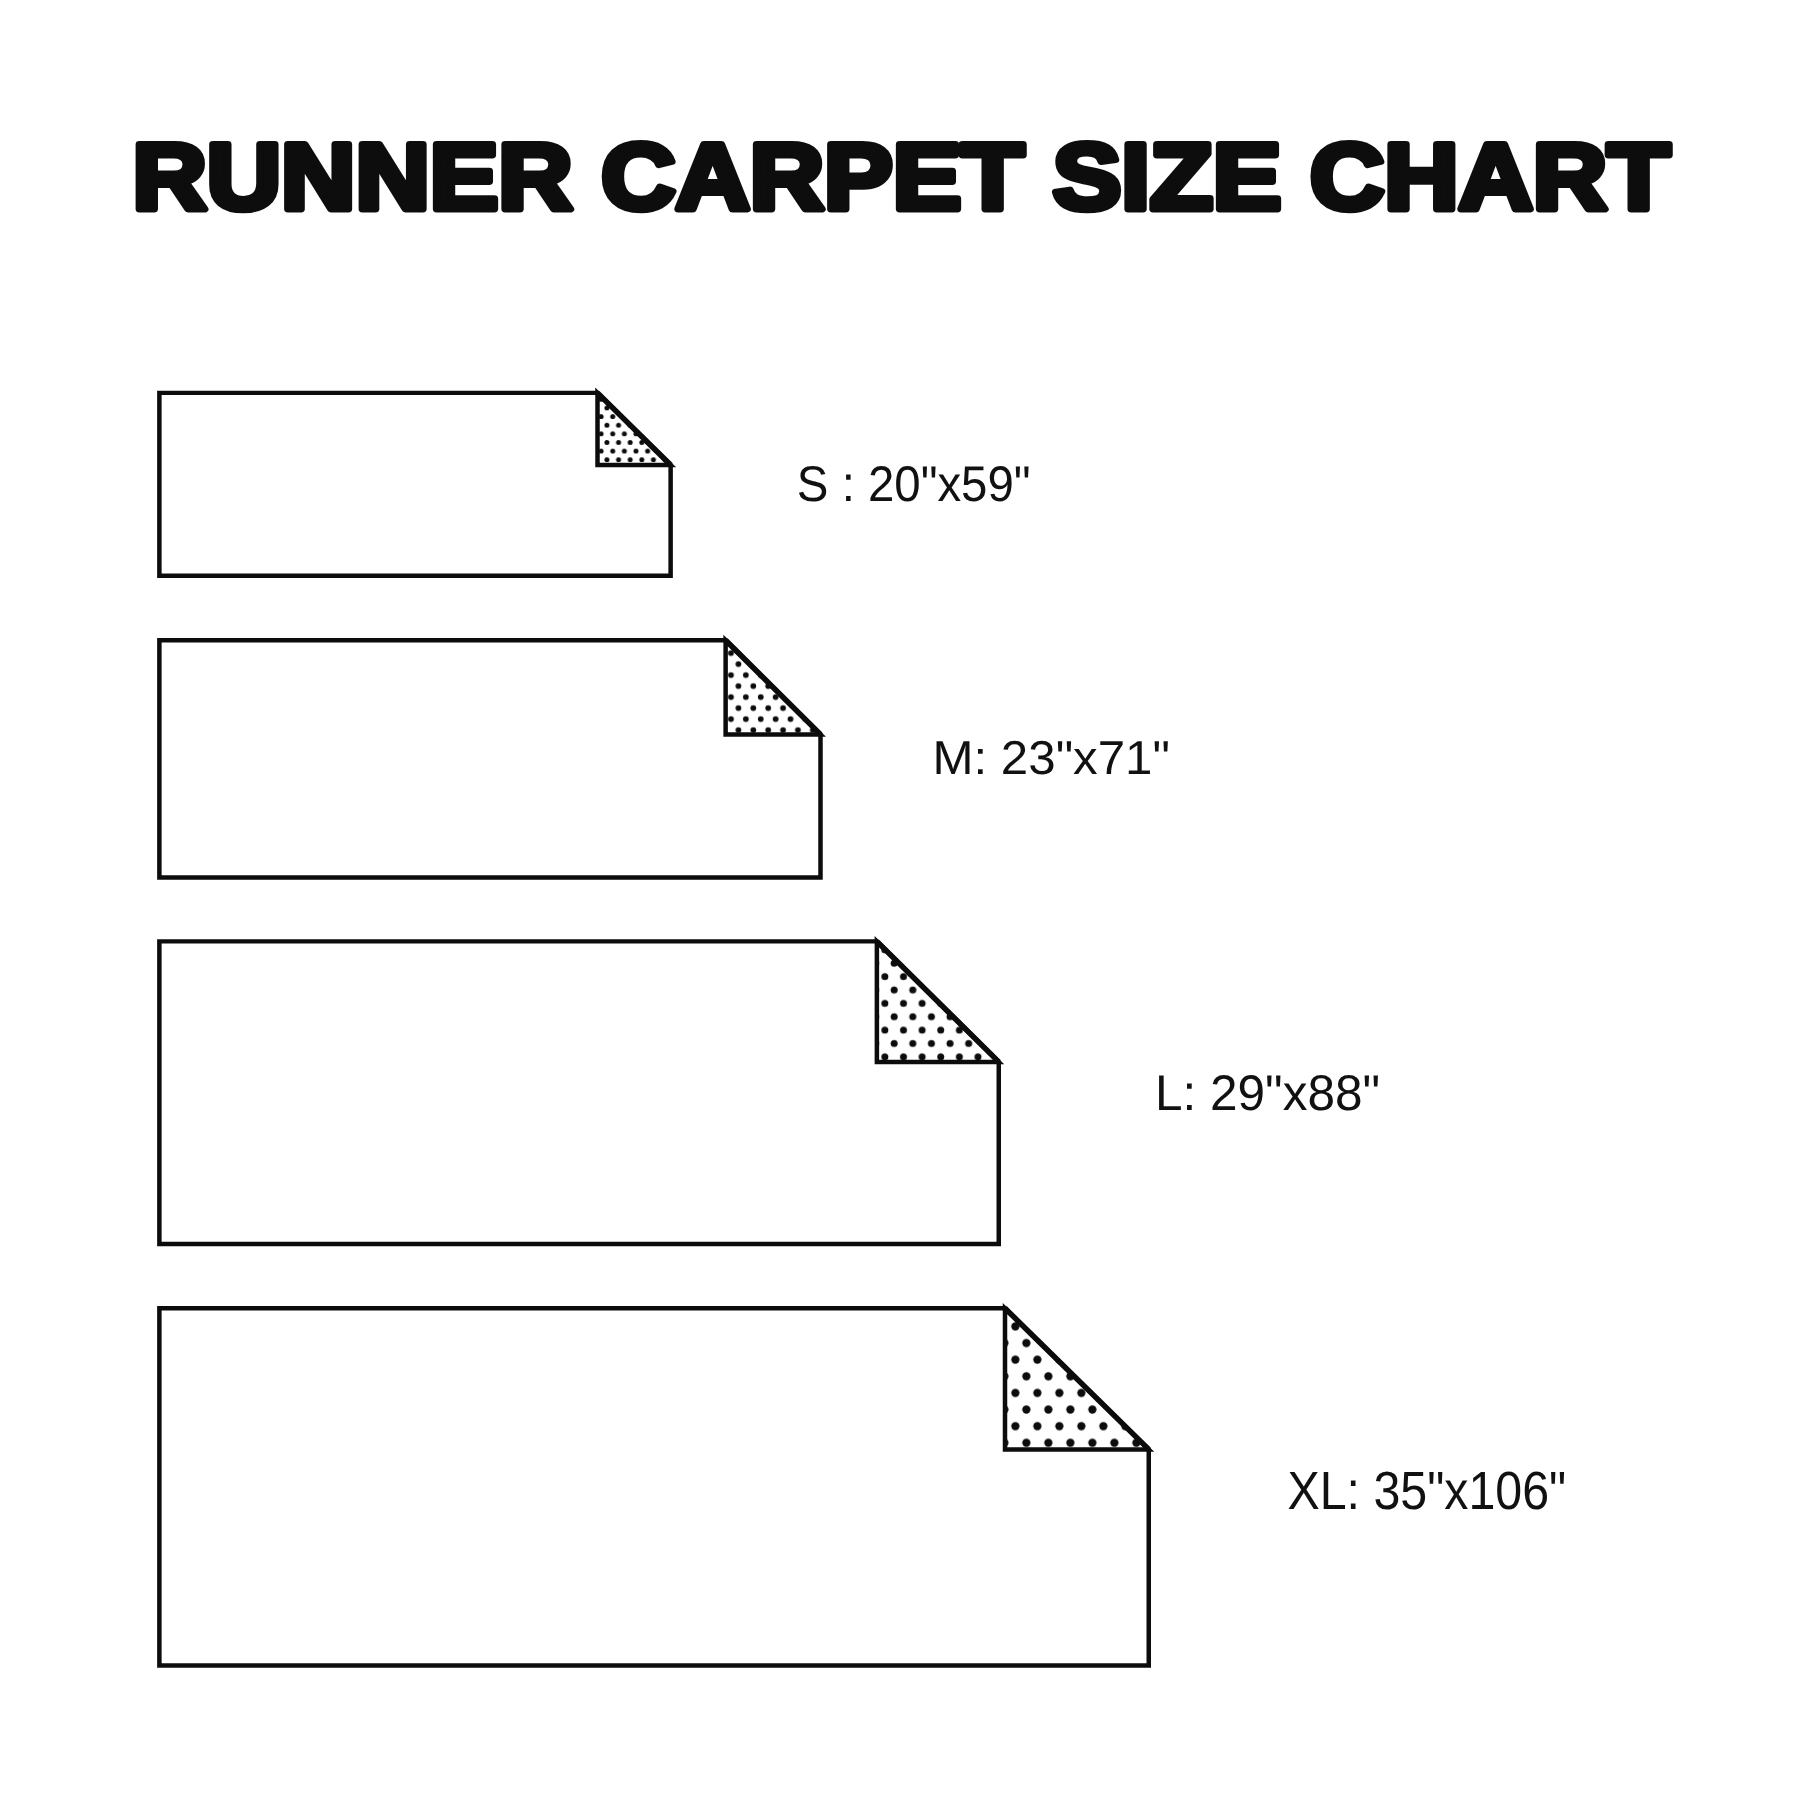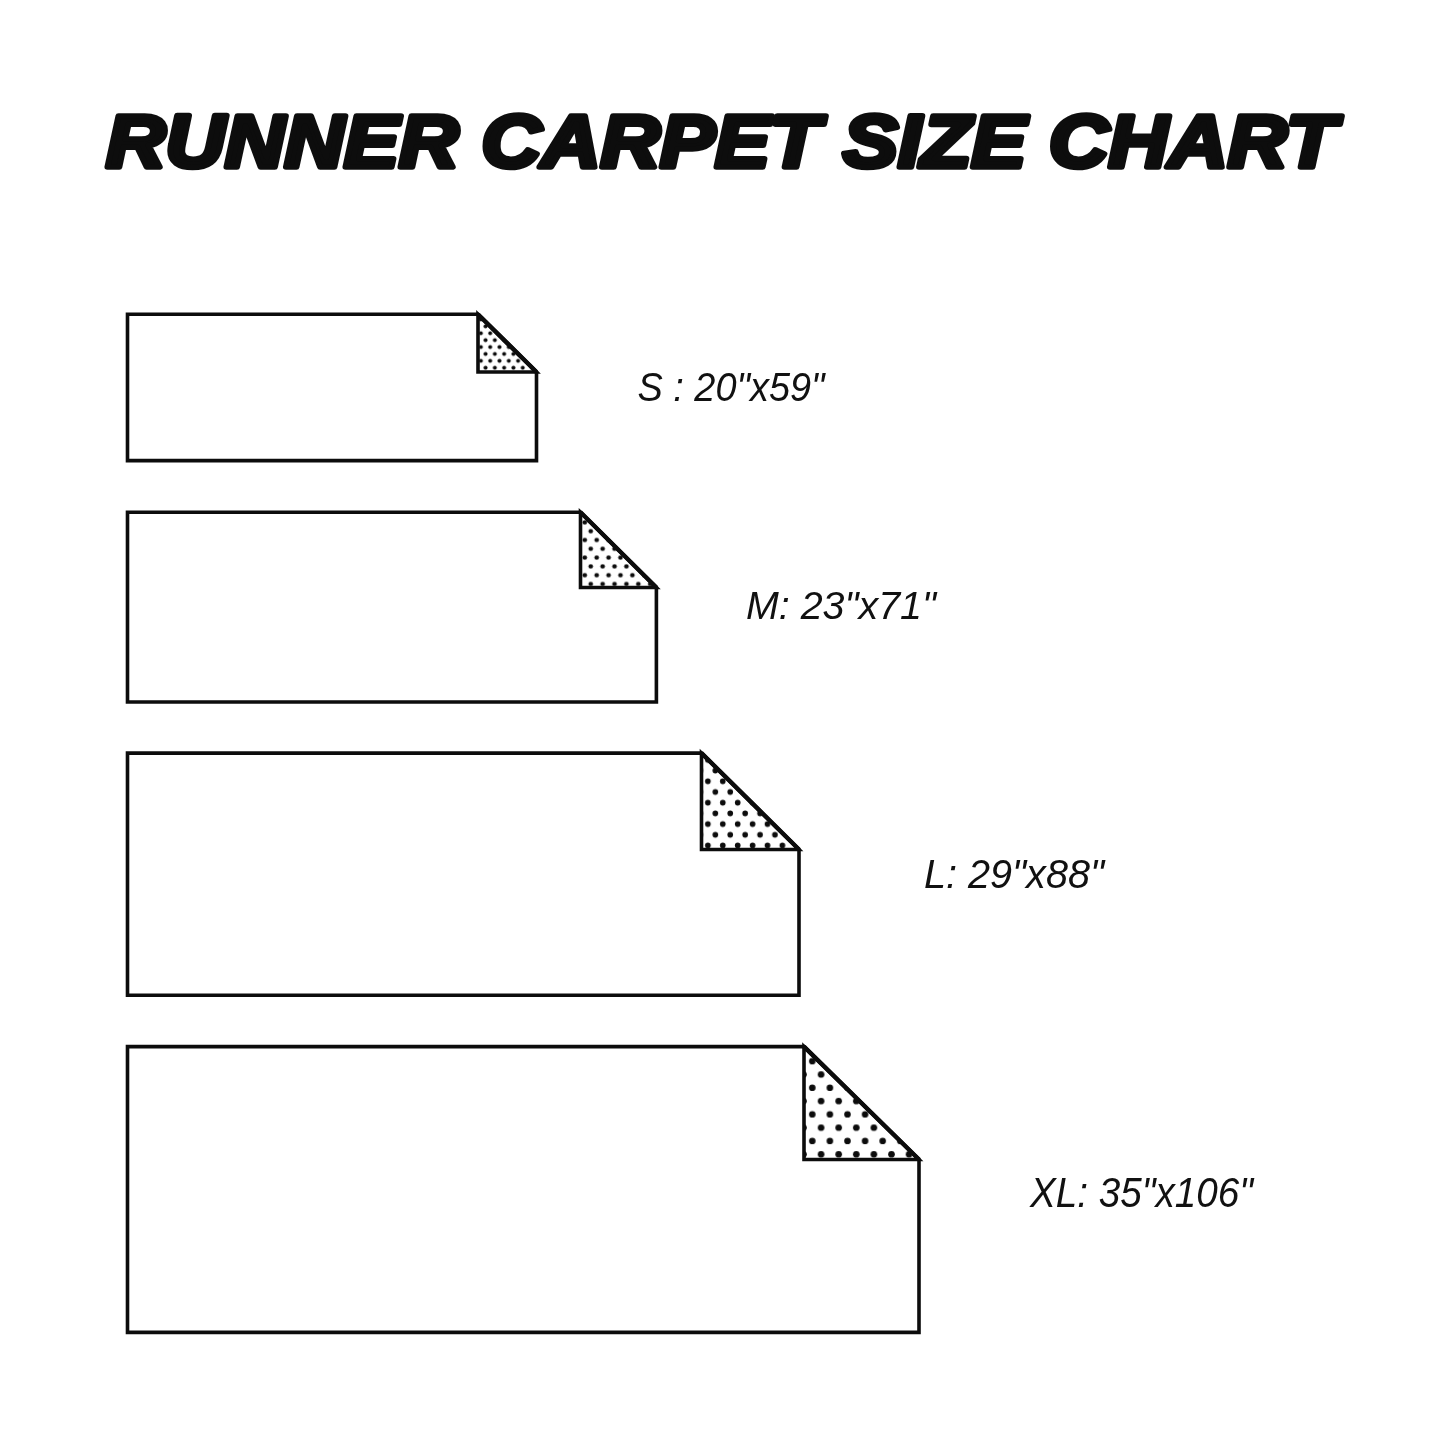--- a/index.html
+++ b/index.html
@@ -1,16 +1,16 @@
 <!DOCTYPE html>
 <html><head>
 <meta charset="utf-8">
 <style>
   html,body{margin:0;padding:0;background:#ffffff;}
-  .page{width:1445px;height:1445px;position:relative;background:#ffffff;overflow:hidden;font-style:italic;}
+  .page{width:1445px;height:1445px;position:relative;background:#ffffff;overflow:hidden;}
   svg{display:block;}
   text{font-family:"Liberation Sans", sans-serif;}
 </style>
 </head>
 <body>
 
 <div class="page">
 <svg width="1445" height="1445" viewBox="0 0 1445 1445" xmlns="http://www.w3.org/2000/svg">
   <defs>
     <pattern id="dotS" patternUnits="userSpaceOnUse" x="478.6" y="316" width="9.3" height="13.8">

